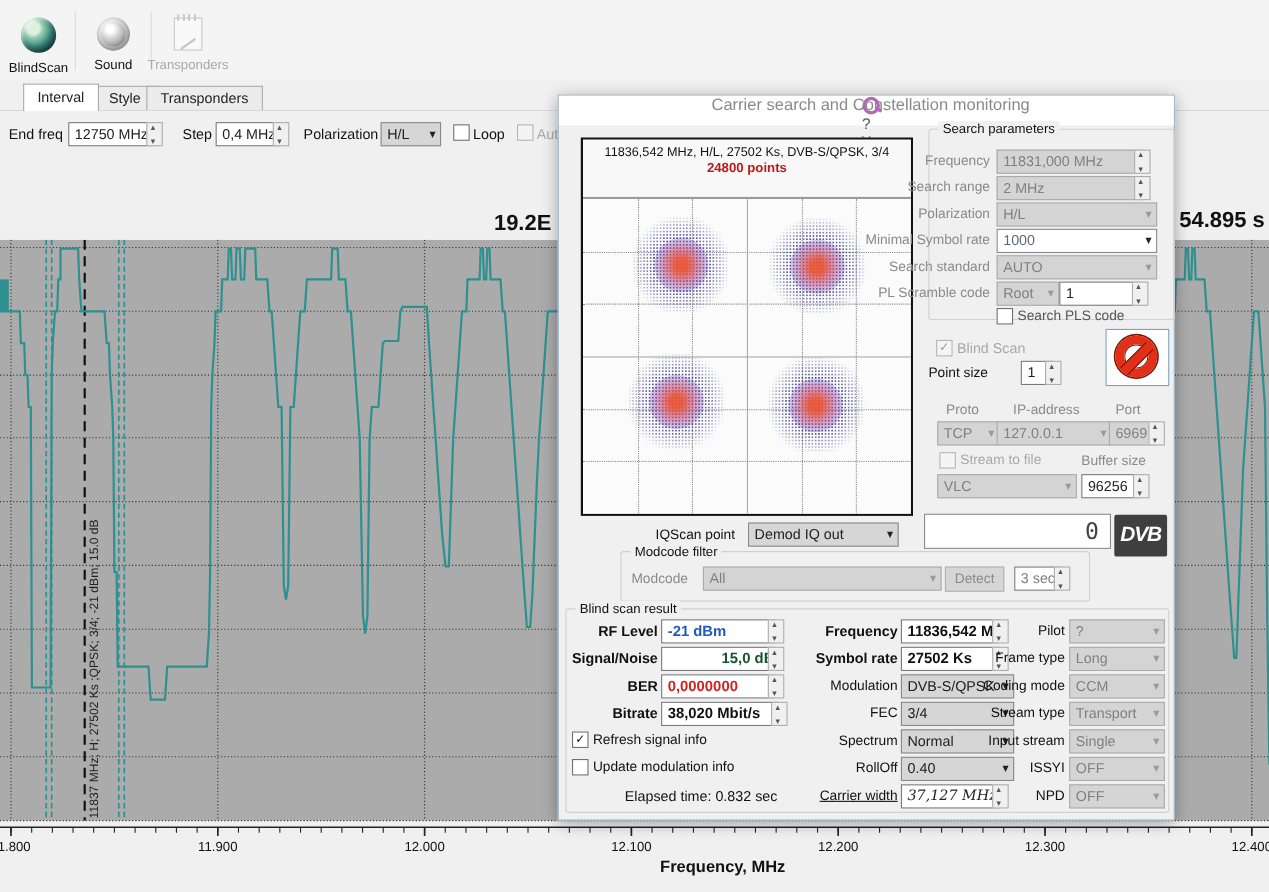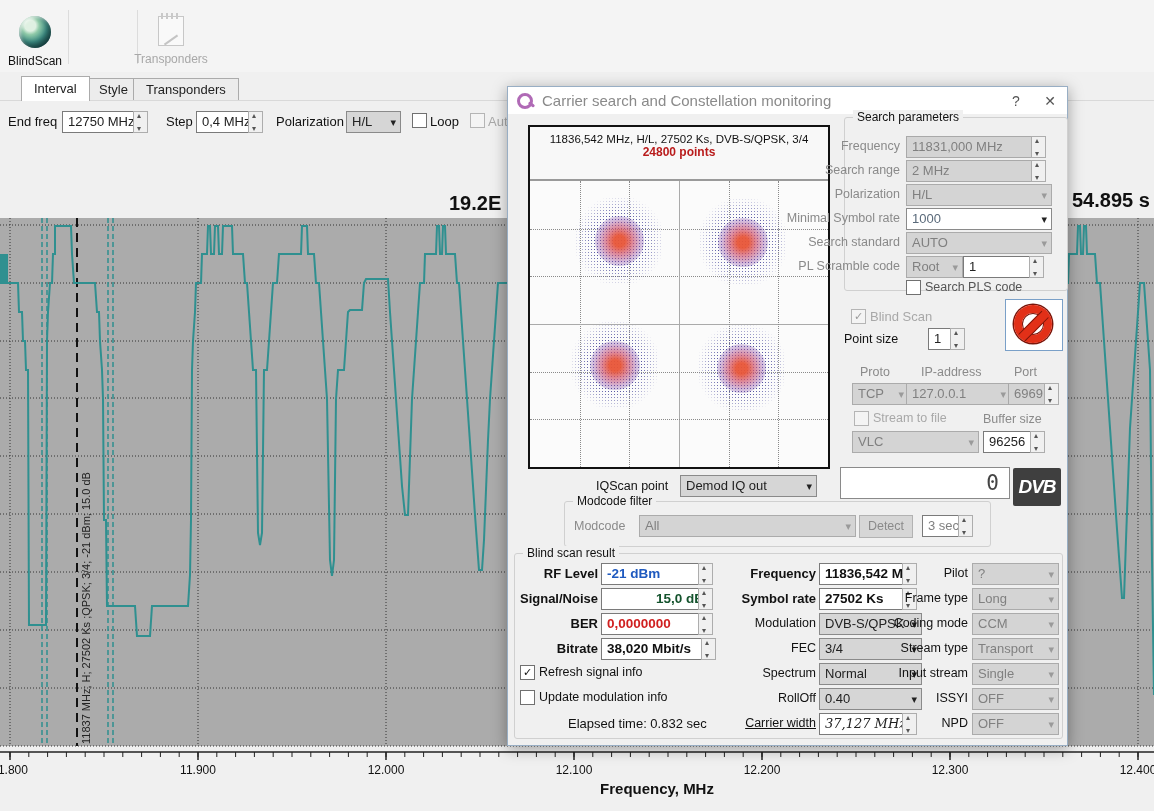--- a/index.html
+++ b/index.html
@@ -50,21 +50,21 @@
   
   .satlabel{position:absolute;font-weight:bold;font-size:20px;color:#111;}
   #spectrum-wrap{position:absolute;left:0;top:218px;width:1154px;height:593px;}
   .marker-text{position:absolute;left:80px;top:744px;transform:rotate(-90deg);transform-origin:0 0;
     font-size:11px;color:#222;white-space:nowrap;}
   .xtick-label{position:absolute;font-size:12px;color:#111;transform:translateX(-50%);}
   .x-title{position:absolute;font-weight:bold;font-size:15px;color:#111;transform:translateX(-50%);}
   
   .dialog{position:absolute;left:507px;top:86px;width:559px;height:658px;background:#f0f0f0;
     border:1px solid #98aec4;box-shadow:0 3px 14px rgba(0,0,0,.35);z-index:10;}
-  .dlg-title{position:absolute;left:0;top:0;right:0;height:27px;background:#fff;display:flex;align-items:center;}
+  .dlg-title{position:absolute;left:0;top:0;right:0;height:27px;background:#fff;display:flex;align-items:center;flex-direction:column;}
   .dlg-title .ttl{flex:1;font-size:15px;color:#8a8a8a;padding-left:8px;}
   .dlg-btn{width:34px;text-align:center;color:#555;font-size:14px;cursor:default;}
   .mag-icon{width:18px;height:18px;margin-left:8px;position:relative;}
   .mag-icon .ring{position:absolute;left:1px;top:1px;width:10px;height:10px;border:3px solid #b06ab6;border-radius:50%;}
   .mag-icon .stem{position:absolute;left:12px;top:11px;width:7px;height:3px;background:#b06ab6;transform:rotate(35deg);border-radius:2px;}
   
   .constbox{position:absolute;left:20px;top:38px;width:298px;height:340px;border:2px solid #111;background:#f8f8f8;display:flex;flex-direction:column;}
   .consthead{height:52px;text-align:center;border-bottom:2px solid #9a9a9a;background:#f8f8f8;}
   .consthead .l1{font-size:11.5px;padding-top:6px;color:#111;}
   .consthead .l2{font-size:12px;font-weight:bold;color:#b91c1c;}
@@ -107,20 +107,24 @@
 <body>
 
 <div class="app">
 
   <div class="toolbar">
     <div class="tbtn" style="left:4px">
       <span class="icon-globe"></span>
       <span class="lbl">BlindScan</span>
     </div>
     <div class="tsep" style="left:68px"></div>
+    <div class="tbtn" style="left:72px">
+      <span class="icon-sound"></span>
+      <span class="lbl">Sound</span>
+    </div>
     <div class="tsep" style="left:137px"></div>
     <div class="tbtn dis" style="left:126px;width:90px">
       <span class="icon-pad"></span>
       <span class="lbl">Transponders</span>
     </div>
   </div>
 
   <div class="tabs">
     <div class="tab cut" style="left:0;width:16px">NB</div>
     <div class="tab active" style="left:21px">Interval</div>

